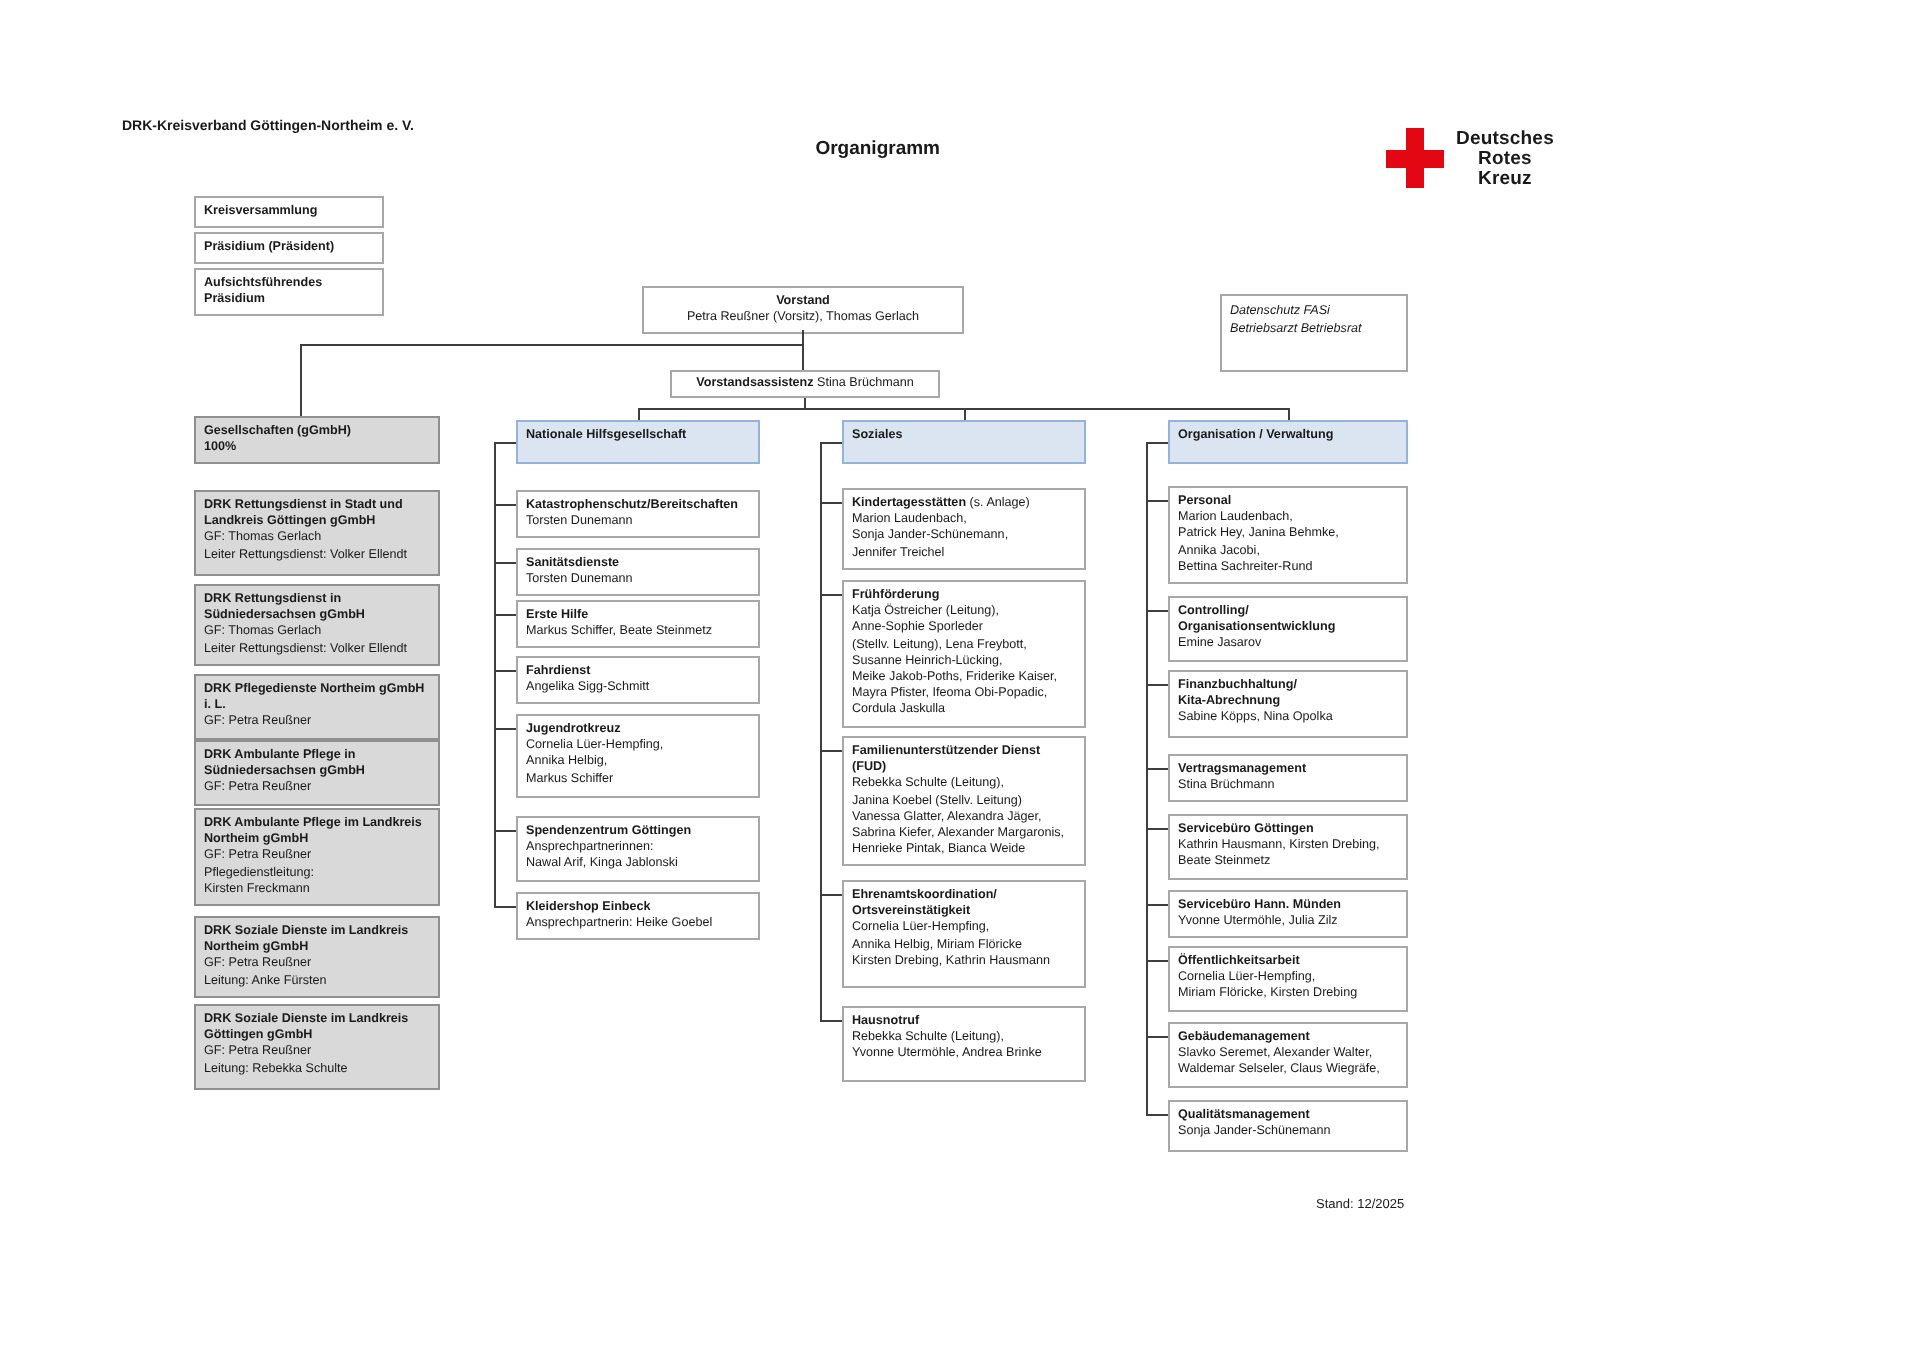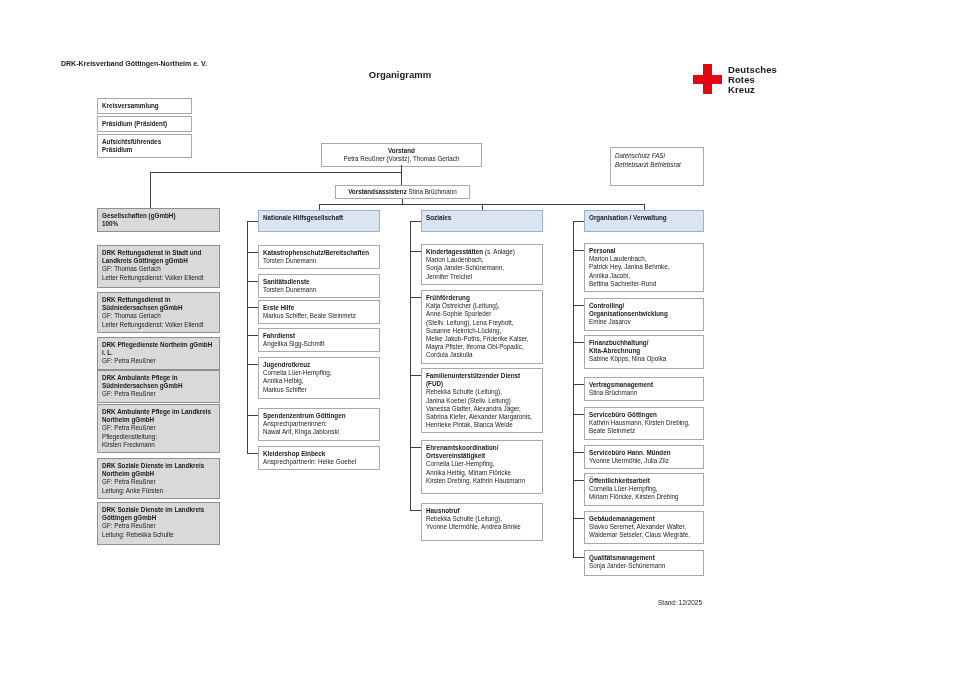--- a/index.html
+++ b/index.html
@@ -23,32 +23,32 @@
   .centered { text-align:center; }
   .italicbox { font-style:italic; line-height:1.5; }
 
   .gov { font-weight:bold; white-space:pre-line; }
 
   .line { position:absolute; background:#3f3f3f; }
   .line.h { height:1px; }
   .line.v { width:1px; }
 
   .logo-text { position:absolute; font-weight:bold; font-size:9.5px; line-height:1.05;
-               white-space:pre-line; letter-spacing:0.1px; }
+               white-space:pre-line; letter-spacing:0.1px;text-align:center; }
   .cross { position:absolute; }
   .cross .cv { position:absolute; left:10px; top:0; width:9px; height:30px; }
   .cross .ch { position:absolute; left:0; top:10.5px; width:29px; height:9px; }
 </style>
 </head>
 <body>
 
 <div class="canvas">
 
   <div class="abs orgname" style="left:61px; top:60px;">DRK-Kreisverband Göttingen-Northeim e. V.</div>
-  <div class="abs pagetitle" style="left:330px; top:69px; width:140px;">Organigramm</div>
+  <div class="abs pagetitle" style="left:330px; top:69px; width:140px;text-align:right;">Organigramm</div>
 
   <div class="cross" style="left:693px; top:64px; width:29px; height:30px;">
     <div class="cv" style="background:#e30613;"></div>
     <div class="ch" style="background:#e30613;"></div>
   </div>
   <div class="logo-text" style="left:728px; top:65px;">Deutsches
 Rotes
 Kreuz</div>
 
   <div class="box gov" style="left:97px; top:98px; width:95px; min-height:13px;">Kreisversammlung</div>

